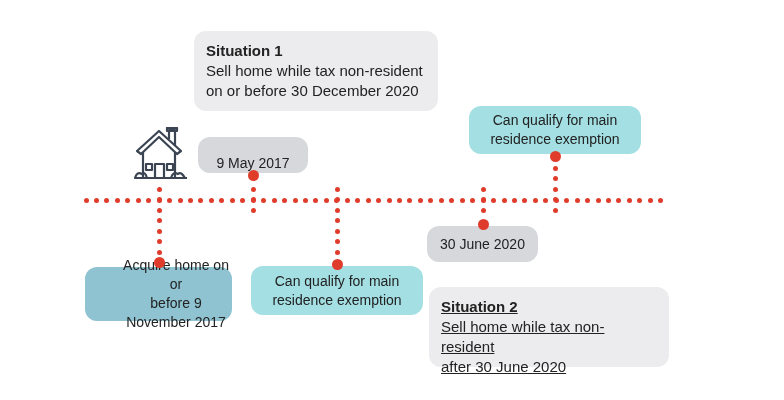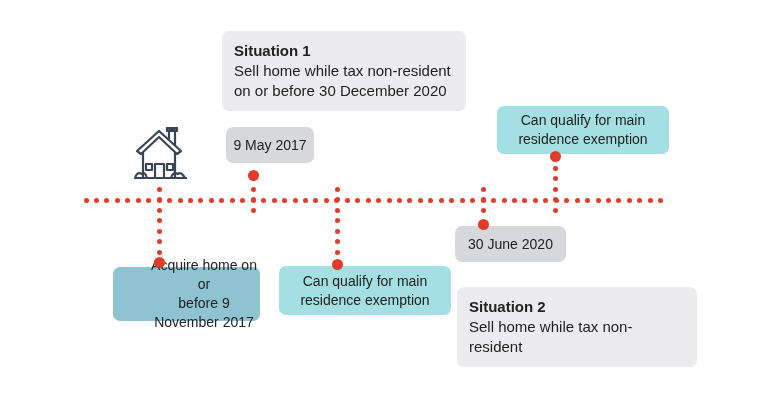--- a/index.html
+++ b/index.html
@@ -1,18 +1,18 @@
 <!DOCTYPE html>
 <html><head>
   <meta charset="utf-8">
   <style>
     html, body { margin: 0; padding: 0; background: #ffffff; }
     body { width: 784px; height: 400px; position: relative; overflow: hidden;
            font-family: "Liberation Sans", sans-serif; color: #222222; }
-    .box { position: absolute; border-radius: 7px; box-sizing: border-box; font-size: 14px; line-height: 19px; margin-left: 28px; }
+    .box { position: absolute; border-radius: 12px; box-sizing: border-box; font-size: 14px; line-height: 19px; }
     .box.center { text-align: center; display: flex; flex-direction: column; justify-content: center; align-items: center; }
     .grey { background: #ececee; }
     .date { background: #d6d8dc; }
     .teal { background: #a3dfe3; }
     .blue { background: #8fc3d1; }
     .sit { padding: 10px 12px; font-size: 15px; line-height: 20px; }
     .sit .ttl { font-weight: bold; display: block; }
     .dot { position: absolute; width: 5px; height: 5px; border-radius: 50%; background: #e03c2c; }
     .bigdot { position: absolute; width: 11px; height: 11px; border-radius: 50%; background: #e03c2c; }
     #house { position: absolute; left: 133px; top: 127px; }
@@ -21,21 +21,21 @@
 <body>
 
 <div id="diagram">
 
   <div class="box grey sit" style="left:194px; top:31px; width:244px; height:80px;">
     <span class="ttl">Situation 1</span>
     <span style="display:block">Sell home while tax non-resident</span>
     <span style="display:block">on or before 30 December 2020</span>
   </div>
 
-  <div class="box date center" style="left:198px; top:127px; width:88px; height:36px;">
+  <div class="box date center" style="left:198px; top:137px; width:110px; height:36px;justify-content:flex-end;">
     <span>9 May 2017</span>
   </div>
 
   <div class="box teal center" style="left:469px; top:106px; width:172px; height:48px;">
     <span>Can qualify for main</span>
     <span>residence exemption</span>
   </div>
 
   <div class="box date center" style="left:427px; top:226px; width:111px; height:36px;">
     <span>30 June 2020</span>
@@ -44,23 +44,24 @@
   <div class="box blue center" style="left:85px; top:267px; width:147px; height:54px;padding-left:35px;">
     <span>Acquire home on or</span>
     <span>before 9 November 2017</span>
   </div>
 
   <div class="box teal center" style="left:251px; top:266px; width:172px; height:49px;">
     <span>Can qualify for main</span>
     <span>residence exemption</span>
   </div>
 
-  <div class="box grey sit" style="left:429px; top:287px; width:240px; height:80px;">
+  <div class="box grey sit" style="left:429px; top:287px; width:240px; height:80px;text-decoration:underline;">
     <span class="ttl">Situation 2</span>
     <span style="display:block">Sell home while tax non-resident</span>
+    <span style="display:block">after 30 June 2020</span>
   </div>
 
   <svg id="house" width="56" height="56" viewBox="0 0 56 56" fill="none" stroke="#3a4452" stroke-width="2.2" stroke-linejoin="round">
     <path d="M4 24 L26 4 L48 24 L44 27 L26 10 L8 27 Z"></path>
     <path d="M36 12 V3 H42 V18"></path>
     <rect x="34" y="1" width="10" height="3"></rect>
     <path d="M10 25 V51 H42 V25"></path>
     <rect x="22" y="37" width="9" height="14"></rect>
     <rect x="13" y="37" width="6" height="6"></rect>
     <rect x="34" y="37" width="6" height="6"></rect>

